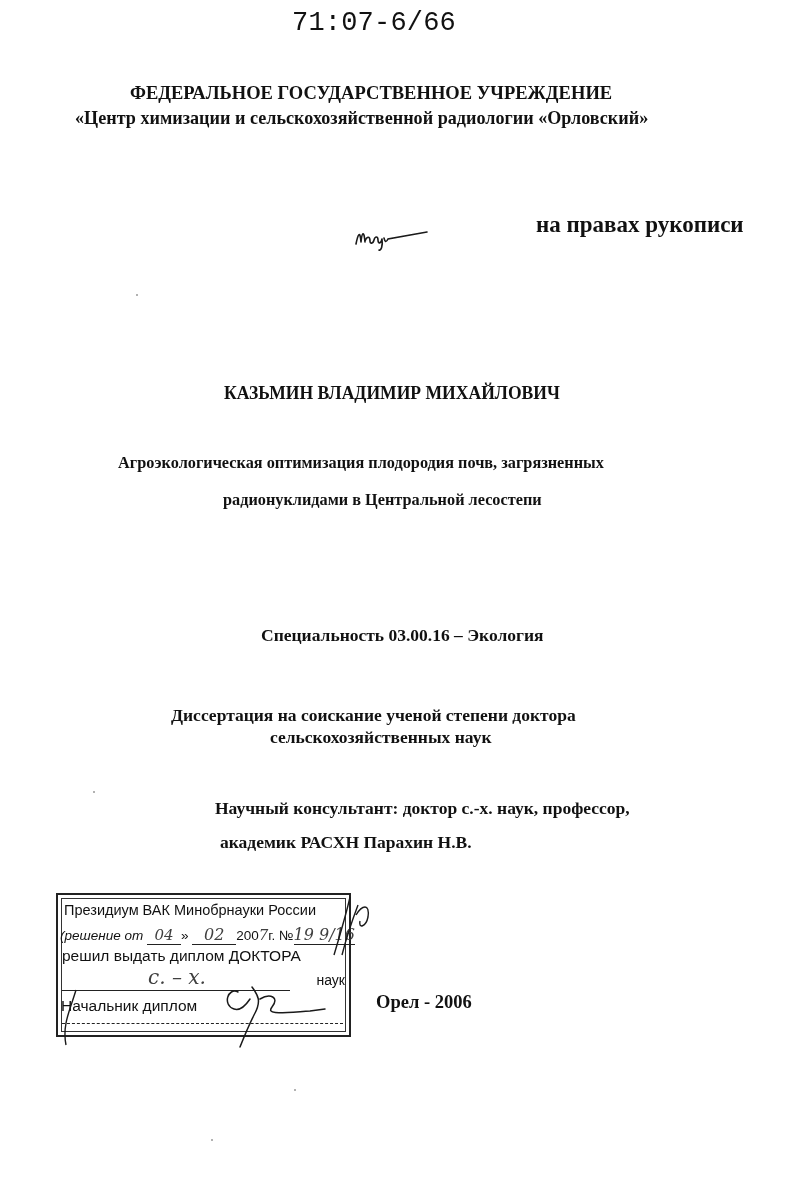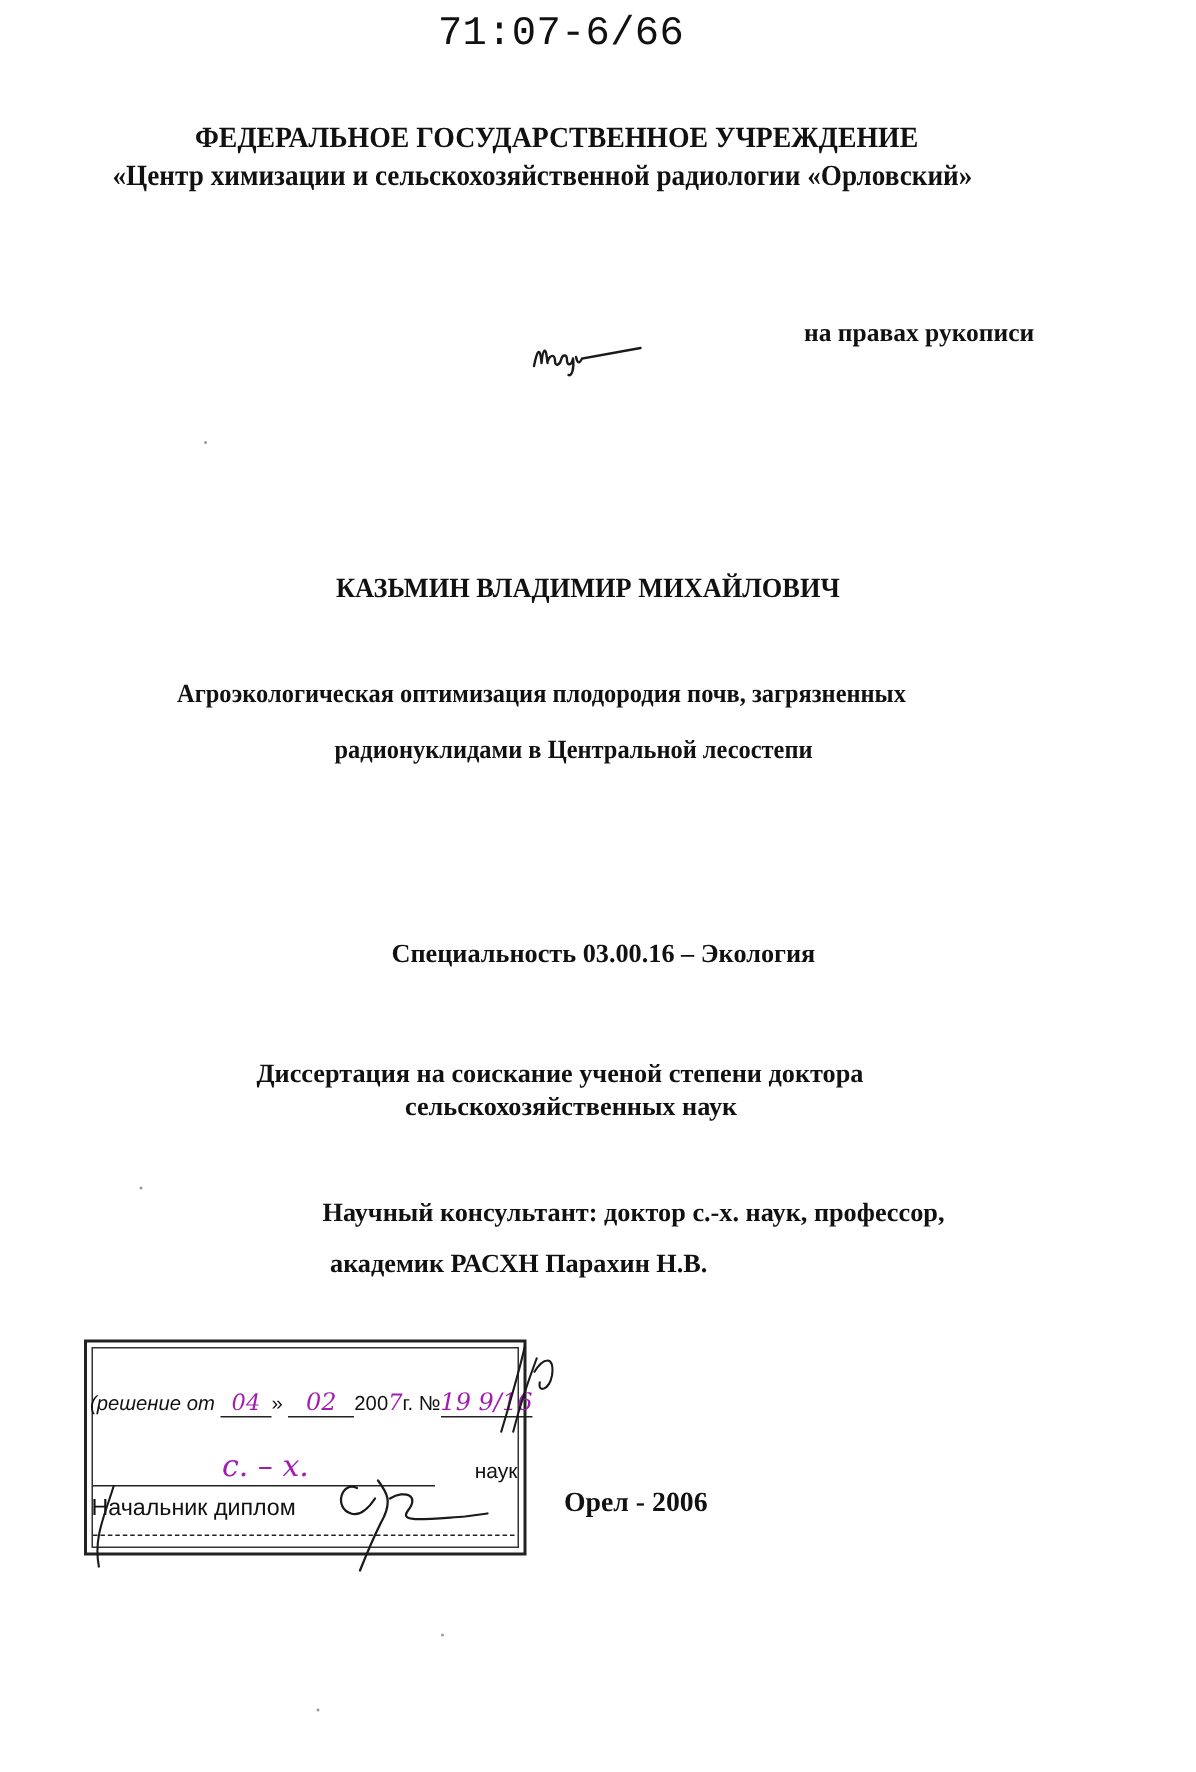--- a/index.html
+++ b/index.html
@@ -4,21 +4,21 @@
   <style>
     html, body { margin: 0; padding: 0; background: #ffffff; }
     body { width: 797px; height: 1181px; position: relative; overflow: hidden; color: #111; }
     .serif { font-family: "Liberation Serif", "DejaVu Serif", serif; font-weight: bold; }
     .sans { font-family: "Liberation Sans", "DejaVu Sans", sans-serif; }
     .abs { position: absolute; white-space: nowrap; }
 
     #code { top: 8px; left: 292px; font-size: 27px; font-weight: normal; letter-spacing: 0.2px; font-family: Liberation Mono, monospace; }
     #org-type { top: 82px; left: 130px; font-size: 19.5px; transform: scaleX(0.95); transform-origin: left; }
     #org-name { top: 107px; left: 75px; font-size: 19.5px; transform: scaleX(0.93); transform-origin: left; }
-    #manuscript { top: 212px; left: 536px; font-size: 17px; }
+    #manuscript { top: 212px; left: 536px; font-size: 23px; }
     #author { top: 383px; left: 224px; font-size: 18.5px; transform: scaleX(0.95); transform-origin: left; }
     #title-l1 { top: 452px; left: 118px; font-size: 17.5px; transform: scaleX(0.93); transform-origin: left; }
     #title-l2 { top: 489px; left: 223px; font-size: 17.5px; transform: scaleX(0.93); transform-origin: left; }
     #specialty { top: 625px; left: 261px; font-size: 17.5px; }
     #dissertation-l1 { top: 692px; left: 171px; font-size: 17.5px; margin-top: 13px; }
     #dissertation-l2 { top: 727px; left: 270px; font-size: 17.5px; }
     #consultant-l1 { top: 798px; left: 215px; font-size: 17.5px; text-align: center; }
     #consultant-l2 { top: 832px; left: 220px; font-size: 17.5px; }
     #city-year { top: 992px; left: 376px; font-size: 18.5px; }
 
@@ -28,21 +28,21 @@
     #stamp { position: absolute; left: 56px; top: 893px; width: 295px; height: 144px;
              border: 2px solid #222; box-sizing: border-box; }
     #stamp-inner { position: absolute; left: 3px; top: 3px; right: 3px; bottom: 3px; border: 1px solid #333; }
     .stamp-line { position: absolute; font-size: 14.5px; color: #111; white-space: nowrap; }
     #st-l1 { top: 7px; left: 6px; }
     #st-l2 { top: 30px; left: 2px; font-size: 13.5px; }
     #st-l3 { top: 52px; left: 4px; font-size: 15.5px; }
     #st-l4 { top: 77px; right: 4px; font-weight: normal; font-size: 14px; }
     #st-l5 { top: 102px; left: 3px; font-size: 15.5px; }
     .underline-field { position: absolute; border-bottom: 1.5px solid #222; }
-    .hw { position: absolute; font-family: "DejaVu Serif", serif; font-style: italic; color: #a21caf; }
+    .hw { position: absolute; font-family: "DejaVu Serif", serif; font-style: italic; color: #404040; }
     #stamp-overlay { position: absolute; left: 40px; top: 875px; width: 360px; height: 190px; pointer-events: none; }
 
     .speck { position: absolute; width: 2px; height: 2px; background: #999; border-radius: 1px; }
   </style>
 </head>
 <body>
 
 <div id="code" class="abs sans">71:07-6/66</div>
 
 <div id="org-type" class="abs serif">ФЕДЕРАЛЬНОЕ ГОСУДАРСТВЕННОЕ УЧРЕЖДЕНИЕ</div>
@@ -62,31 +62,33 @@
 
 <div id="dissertation-l1" class="abs serif">Диссертация на соискание ученой степени доктора</div>
 <div id="dissertation-l2" class="abs serif">сельскохозяйственных наук</div>
 
 <div id="consultant-l1" class="abs serif">Научный консультант: доктор с.-х. наук, профессор,</div>
 <div id="consultant-l2" class="abs serif">академик РАСХН  Парахин Н.В.</div>
 
 <div id="stamp" class="sans">
   <div id="stamp-inner"></div>
 
+  <div id="st-l1" class="stamp-line">Президиум ВАК Минобрнауки России</div>
 
   <div id="st-l2" class="stamp-line">
     <span style="font-style:italic">(решение от</span>
     <span style="display:inline-block;width:34px;border-bottom:1.5px solid #222;text-align:center;">
       <span class="hw" style="position:static;font-size:15px;">04</span>
     </span><span>»</span>
     <span style="display:inline-block;width:44px;border-bottom:1.5px solid #222;text-align:center;">
       <span class="hw" style="position:static;font-size:16px;">02</span>
     </span><span>200</span><span class="hw" style="position:static;font-size:15px;">7</span><span>г. №</span><span class="hw" style="position:static;font-size:16px;border-bottom:1.5px solid #222;">19 9/16</span>
   </div>
 
+  <div id="st-l3" class="stamp-line">решил выдать диплом ДОКТОРА</div>
 
   <div class="underline-field" style="left:4px;top:95px;width:228px;"></div>
   <div class="hw" style="left:90px;top:70px;font-size:20px;">с. – х.</div>
   <div id="st-l4" class="stamp-line">наук</div>
 
   <div id="st-l5" class="stamp-line">Начальник диплом</div>
   <div class="underline-field" style="left:4px;top:128px;width:281px;border-bottom-style:dashed;"></div>
 </div>
 
 <svg id="stamp-overlay" viewBox="0 0 360 190">

